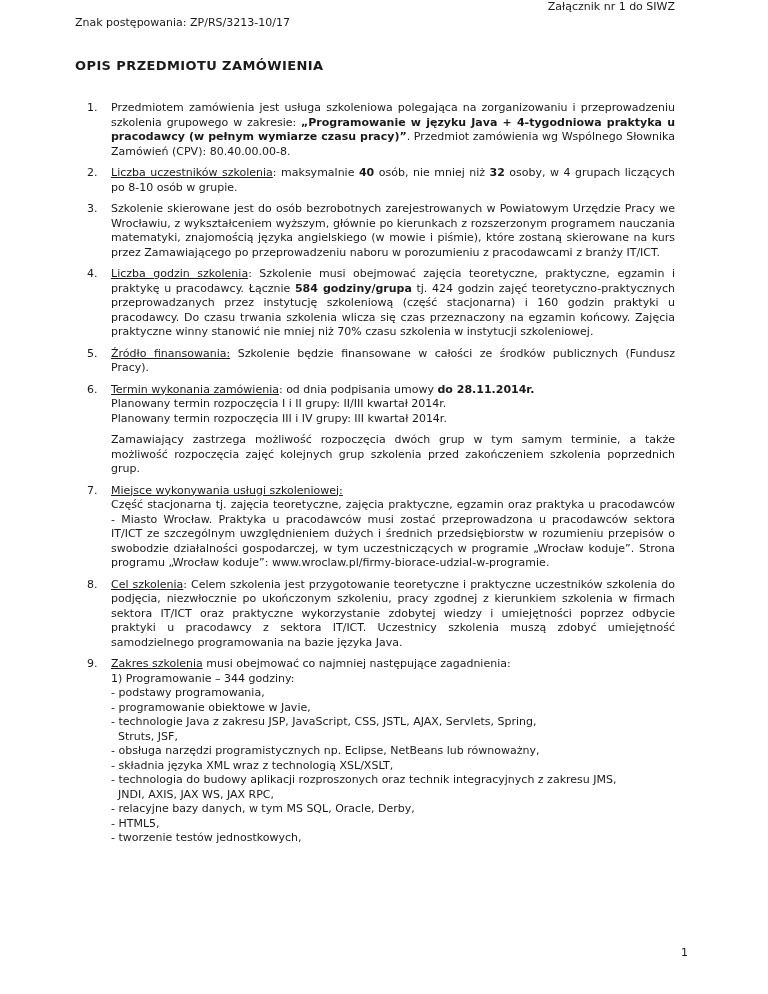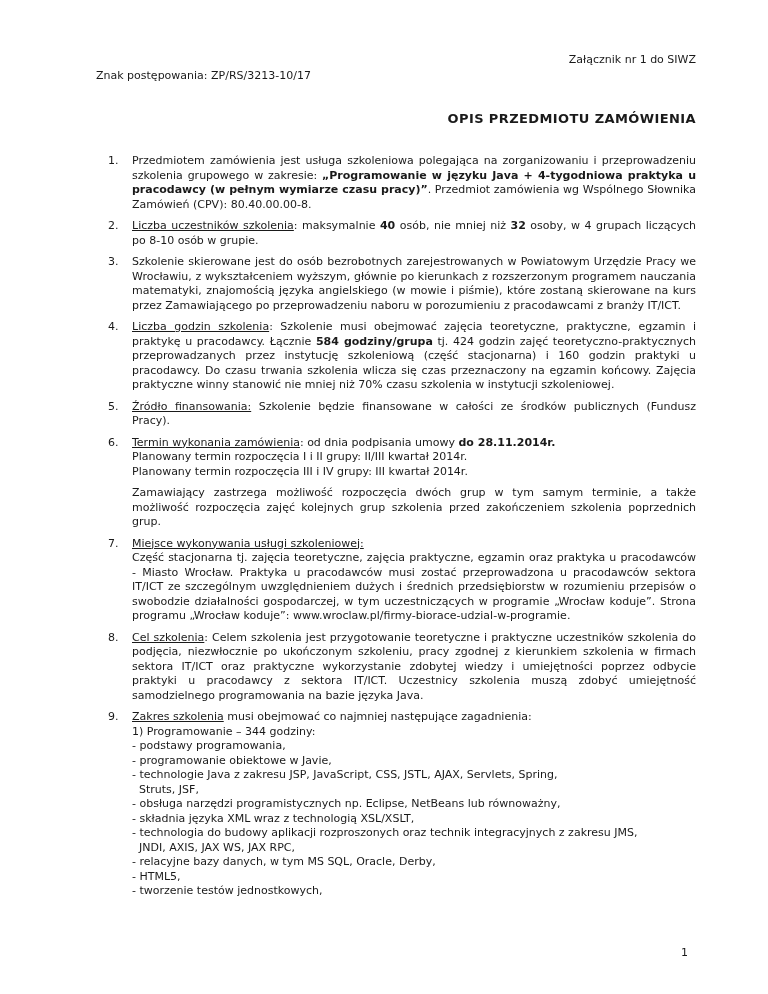--- a/index.html
+++ b/index.html
@@ -13,38 +13,37 @@
     height: 994px;
     background: #ffffff;
     font-family: "DejaVu Sans", "Liberation Sans", sans-serif;
     font-size: 11px;
     line-height: 14.5px;
     color: #1a1a1a;
     overflow: hidden;
   }
   .content {
     position: absolute;
-    left: 96px;
+    left: 75px;
     top: 0;
     width: 600px;
-    padding-top: 53px;
   }
   .attachment {
     text-align: right;
   }
   .znak {
     margin-top: 1px;
     text-align: left;
   }
   .title {
     margin-top: 27px;
     font-size: 13px;
     line-height: 17px;
     font-weight: bold;
-    text-align: right;
+    text-align: left;
     letter-spacing: 0.4px;
   }
   .blocks {
     margin-top: 27px;
   }
   .block {
     position: relative;
     padding-left: 36px;
     margin: 0;
   }

